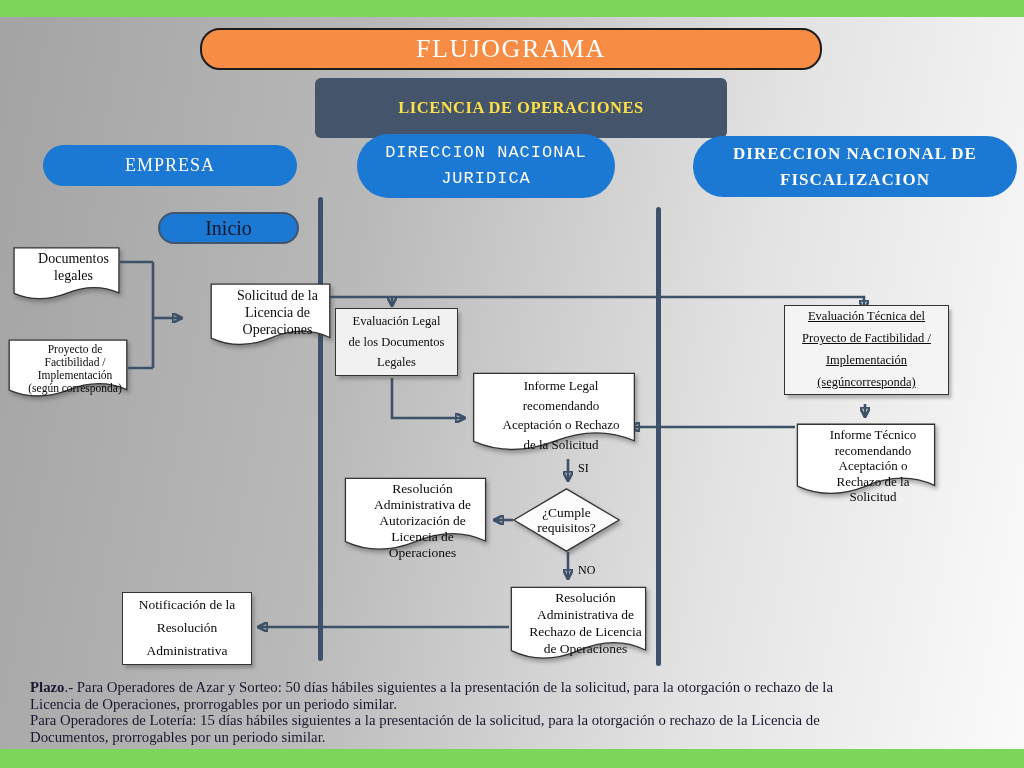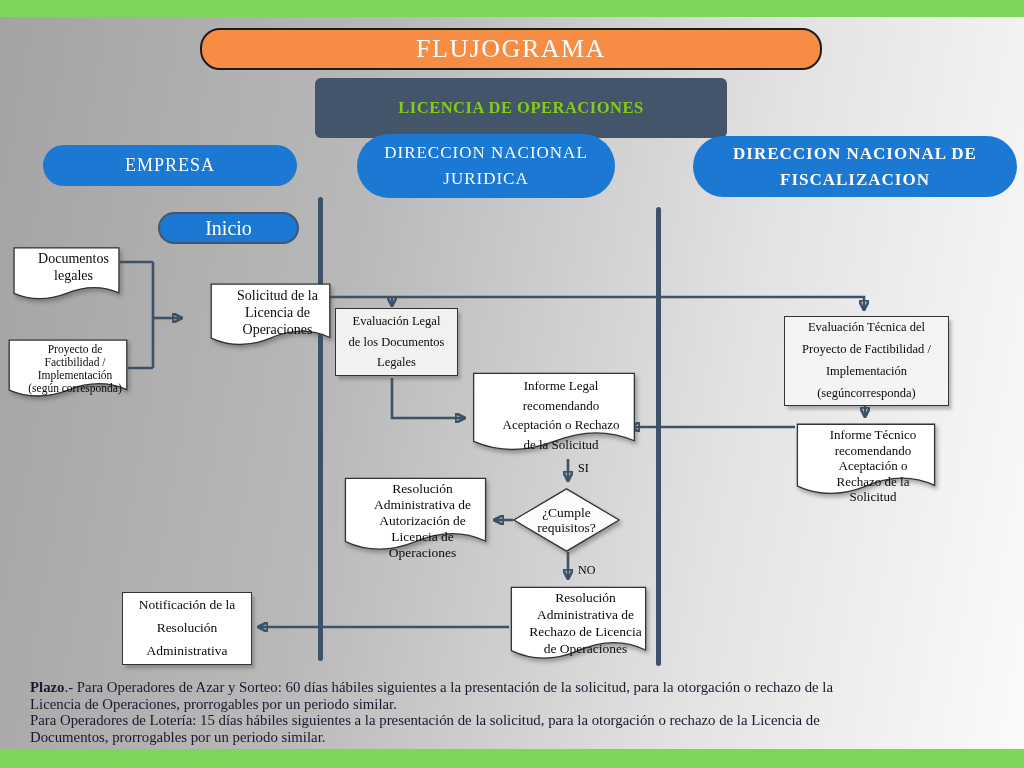--- a/index.html
+++ b/index.html
@@ -13,32 +13,32 @@
   .bar{position:absolute;left:0;width:1024px;background:var(--green);}
   .bar.top{top:0;height:17px;}
   .bar.bottom{top:749px;height:19px;}
 
   .title-pill{position:absolute;left:200px;top:28px;width:618px;height:38px;
     background:var(--orange);border:2px solid #1c1c1c;border-radius:20px;
     display:flex;align-items:center;justify-content:center;
     color:#fff;font-size:26px;letter-spacing:1.5px;}
   .subtitle-pill{position:absolute;left:315px;top:78px;width:412px;height:60px;
     background:var(--slate);border-radius:6px;display:flex;align-items:center;justify-content:center;
-    color:#84cc16;font-size:16.5px;font-weight:bold;letter-spacing:.5px;}
+    color:#fde047;font-size:16.5px;font-weight:bold;letter-spacing:.5px;}
 
   .lane-header{position:absolute;background:var(--blue);color:#fdfdfd;
     display:flex;align-items:center;justify-content:center;text-align:center;
     white-space:pre-line;letter-spacing:1px;}
   .lh-empresa{left:43px;top:145px;width:254px;height:41px;border-radius:21px;font-size:18px;}
-  .lh-juridica{left:357px;top:134px;width:258px;height:64px;border-radius:32px;font-size:17px;line-height:1.55;}
+  .lh-juridica{left:357px;top:134px;width:258px;height:64px;border-radius:32px;font-size:17px;line-height:1.55;font-family:Liberation Mono, monospace;}
   .lh-fiscalizacion{left:693px;top:136px;width:324px;height:61px;border-radius:31px;font-size:17px;line-height:1.5;font-weight:bold;}
 
   .inicio-pill{position:absolute;left:158px;top:212px;width:137px;height:28px;
     background:var(--blue);border:2.5px solid var(--slate);border-radius:16px;
-    display:flex;align-items:center;justify-content:center;color:#ffffff;font-size:20px;}
+    display:flex;align-items:center;justify-content:center;color:#0f172a;font-size:20px;}
 
   .swimlane{position:absolute;width:5px;background:var(--line);border-radius:2.5px;}
   .swimlane.one{left:318px;top:197px;height:464px;}
   .swimlane.two{left:656px;top:207px;height:459px;}
 
   svg.connectors{position:absolute;left:0;top:0;width:1024px;height:768px;pointer-events:none;}
   svg.connectors path{stroke:var(--line);stroke-width:2.6px;fill:none;}
 
   .node{position:absolute;color:var(--ink);text-align:center;}
   .node .shape{position:absolute;left:0;top:0;width:100%;height:100%;
@@ -145,21 +145,21 @@
       </div>
       <div class="node document" style="left: 472px; top: 372px; width: 164px; height: 87px; font-size: 13px; line-height: 1.5;">
         <svg class="shape" viewBox="0 0 100 62" preserveAspectRatio="none">
       <path d="M1,1 H99 V49 C83,41 66,42 50,49.5 C33,57 16,57 1,49.5 Z" fill="#ffffff" stroke="#333" stroke-width="1.3" vector-effect="non-scaling-stroke"></path>
         </svg>
         <div class="node-text">Informe Legal
 recomendando
 Aceptación o Rechazo
 de la Solicitud</div>
       </div>
-      <div class="node process" style="left: 784px; top: 316px; width: 163px; height: 88px; font-size: 12.5px; line-height: 1.75; background: rgb(244, 244, 244);">
+      <div class="node process" style="left: 784px; top: 305px; width: 163px; height: 88px; font-size: 12.5px; line-height: 1.75; background: rgb(244, 244, 244); text-decoration: underline;">
         <div class="node-text">Evaluación Técnica del
 Proyecto de Factibilidad /
 Implementación
 (segúncorresponda)</div>
       </div>
       <div class="node document" style="left: 796px; top: 423px; width: 140px; height: 79px; font-size: 13px; line-height: 1.2;">
         <svg class="shape" viewBox="0 0 100 62" preserveAspectRatio="none">
       <path d="M1,1 H99 V49 C83,41 66,42 50,49.5 C33,57 16,57 1,49.5 Z" fill="#ffffff" stroke="#333" stroke-width="1.3" vector-effect="non-scaling-stroke"></path>
         </svg>
         <div class="node-text">Informe Técnico
@@ -198,19 +198,19 @@
         <div class="node-text">Notificación de la
 Resolución
 Administrativa</div>
       </div>
     </div>
 
   <div class="edge-label el-si">SI</div>
   <div class="edge-label el-no">NO</div>
 
   <div class="footer">
-    <div class="line"><span class="b">Plazo</span><span>.- Para Operadores de Azar y Sorteo: 60 días hábiles siguientes a la presentación de la solicitud, para la otorgación o rechazo de la</span></div>
+    <div class="line"><span class="b">Plazo</span><span>.- Para Operadores de Azar y Sorteo: 50 días hábiles siguientes a la presentación de la solicitud, para la otorgación o rechazo de la</span></div>
     <div class="line">Licencia de Operaciones, prorrogables por un periodo similar.</div>
     <div class="line">Para Operadores de Lotería: 15 días hábiles siguientes a la presentación de la solicitud, para la otorgación o rechazo de la Licencia de</div>
     <div class="line">Documentos, prorrogables por un periodo similar.</div>
   </div>
 
 </div>
 
 </body></html>

